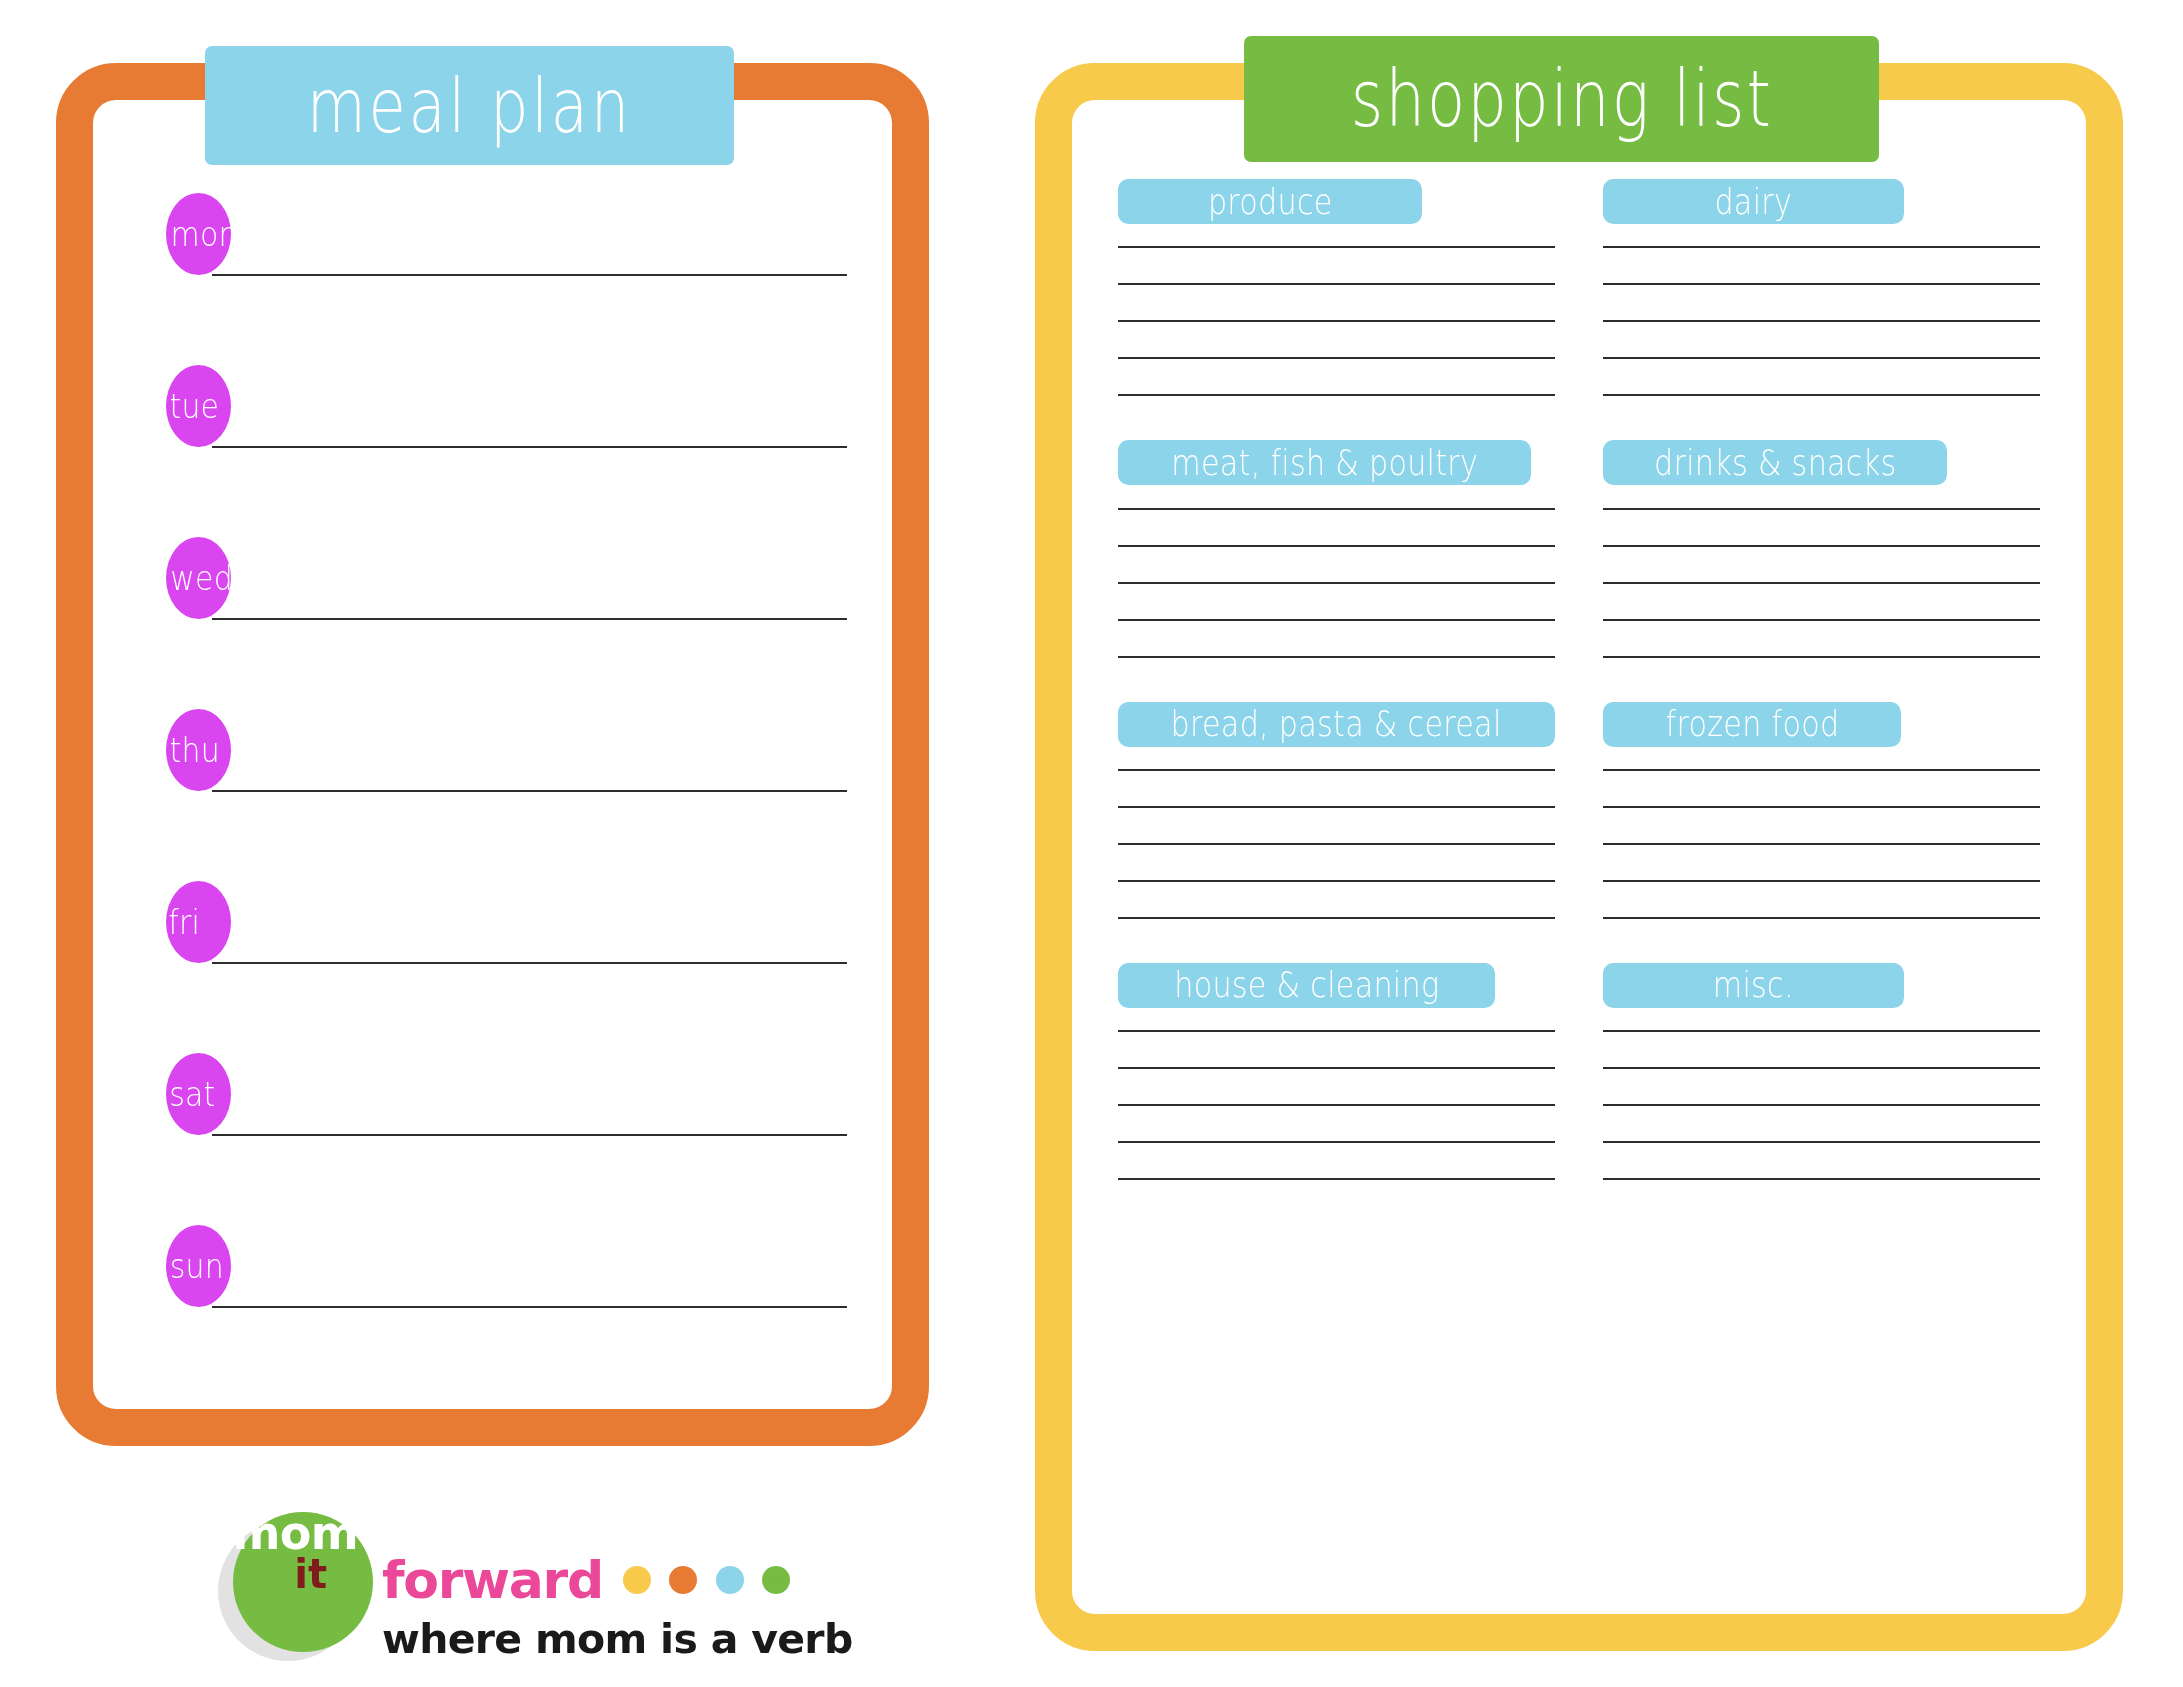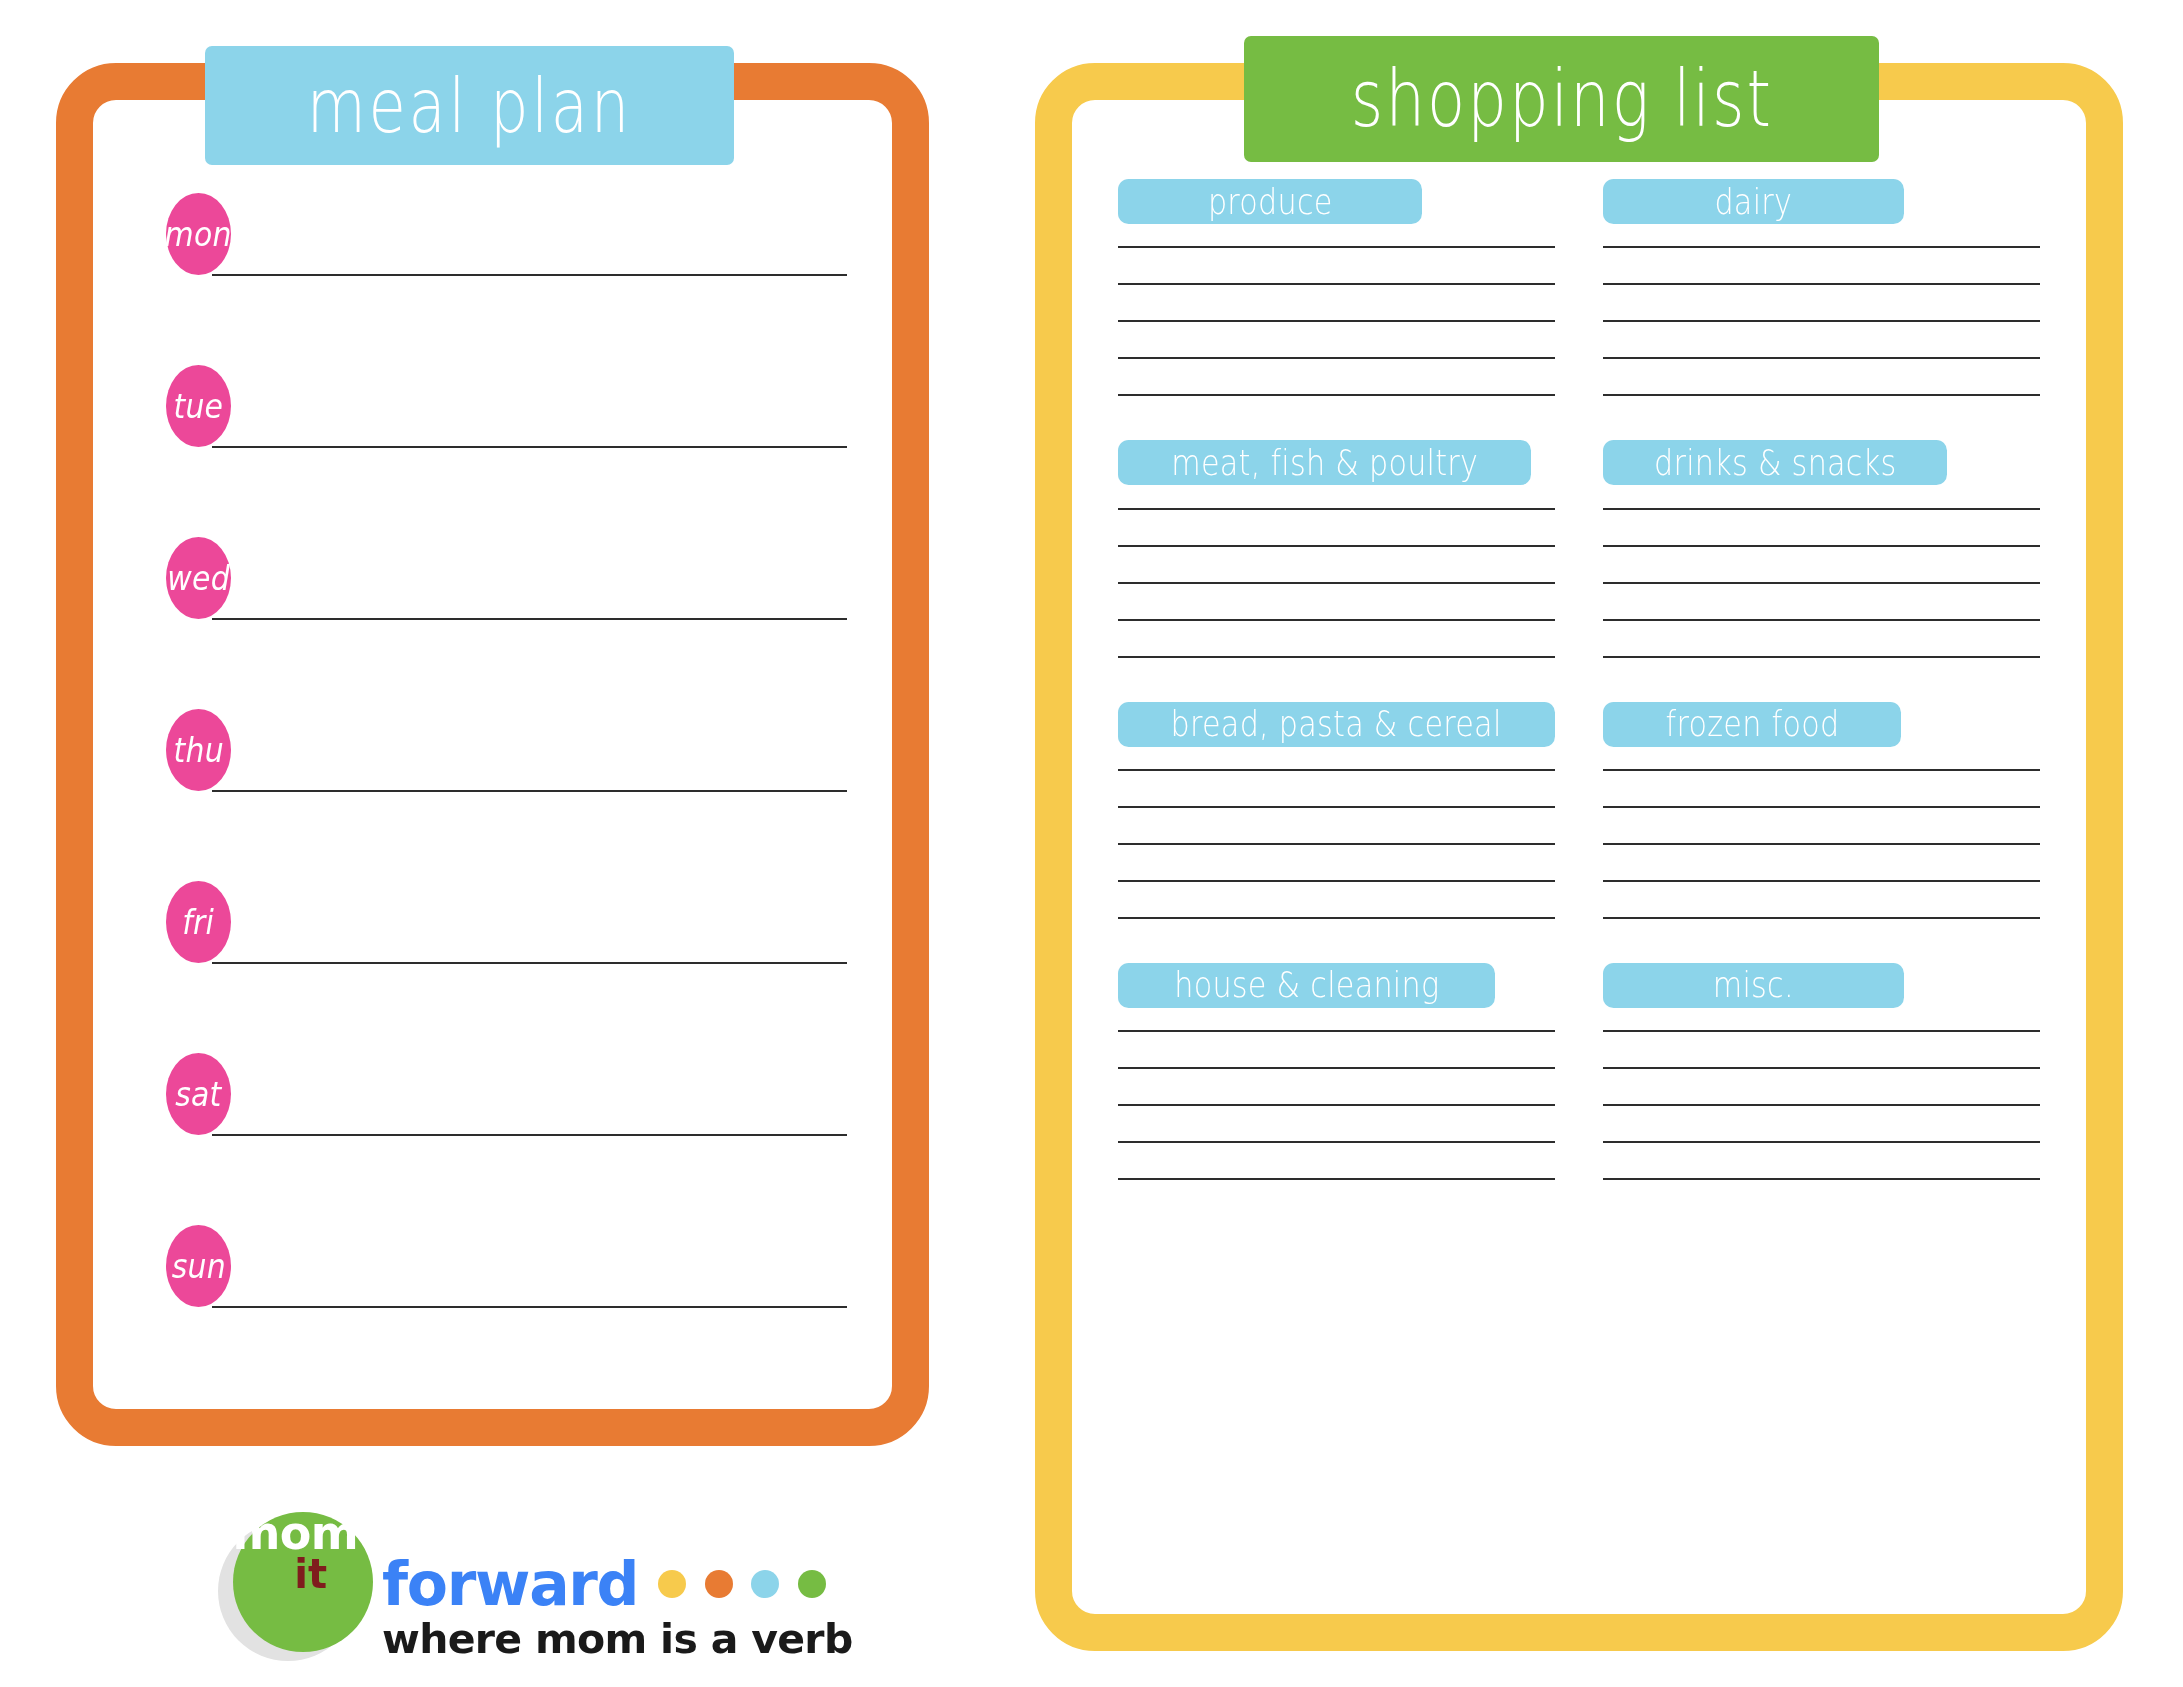--- a/index.html
+++ b/index.html
@@ -91,26 +91,24 @@
     width: 675px;
     height: 106px;
   }
   .day-bubble {
     position: absolute;
     left: 0;
     top: 0;
     width: 65px;
     height: 82px;
     border-radius: 50%;
-    background: #ec4899;
+    background: #d946ef;
     display: flex;
     align-items: center;
-    justify-content: center;
     z-index: 5;
-    font-style: italic;
   }
   .day-bubble-label {
     color: #ffffff;
     font-size: 34px;
     font-weight: 300;
     font-family: "DejaVu Sans", sans-serif;
     letter-spacing: 0.3px;
     transform: scaleX(0.88);
     line-height: 1;
   }
@@ -236,22 +234,22 @@
     margin-top: 1.3px;
   }
   #logo-forward-row {
     position: absolute;
     left: 164px;
     top: 42px;
     display: flex;
     align-items: center;
   }
   #logo-forward {
-    color: #3b82f6;
-    font-size: 60px;
+    color: #ec4899;
+    font-size: 52px;
     font-weight: 700;
     font-family: "DejaVu Sans", sans-serif;
     letter-spacing: -1.3px;
     line-height: 1;
   }
   #logo-dots {
     display: flex;
     align-items: center;
     margin-left: 20px;
     gap: 18.5px;

